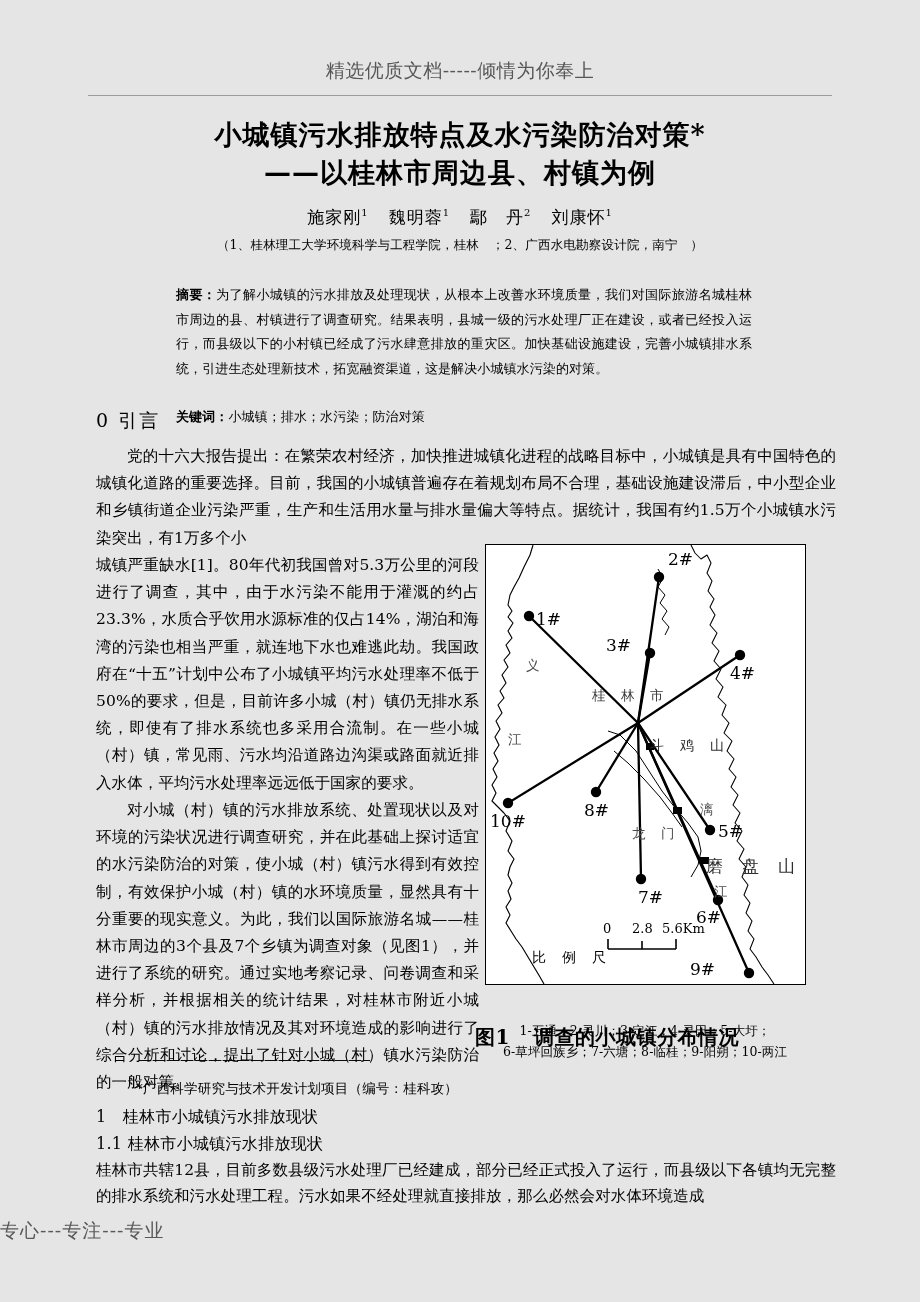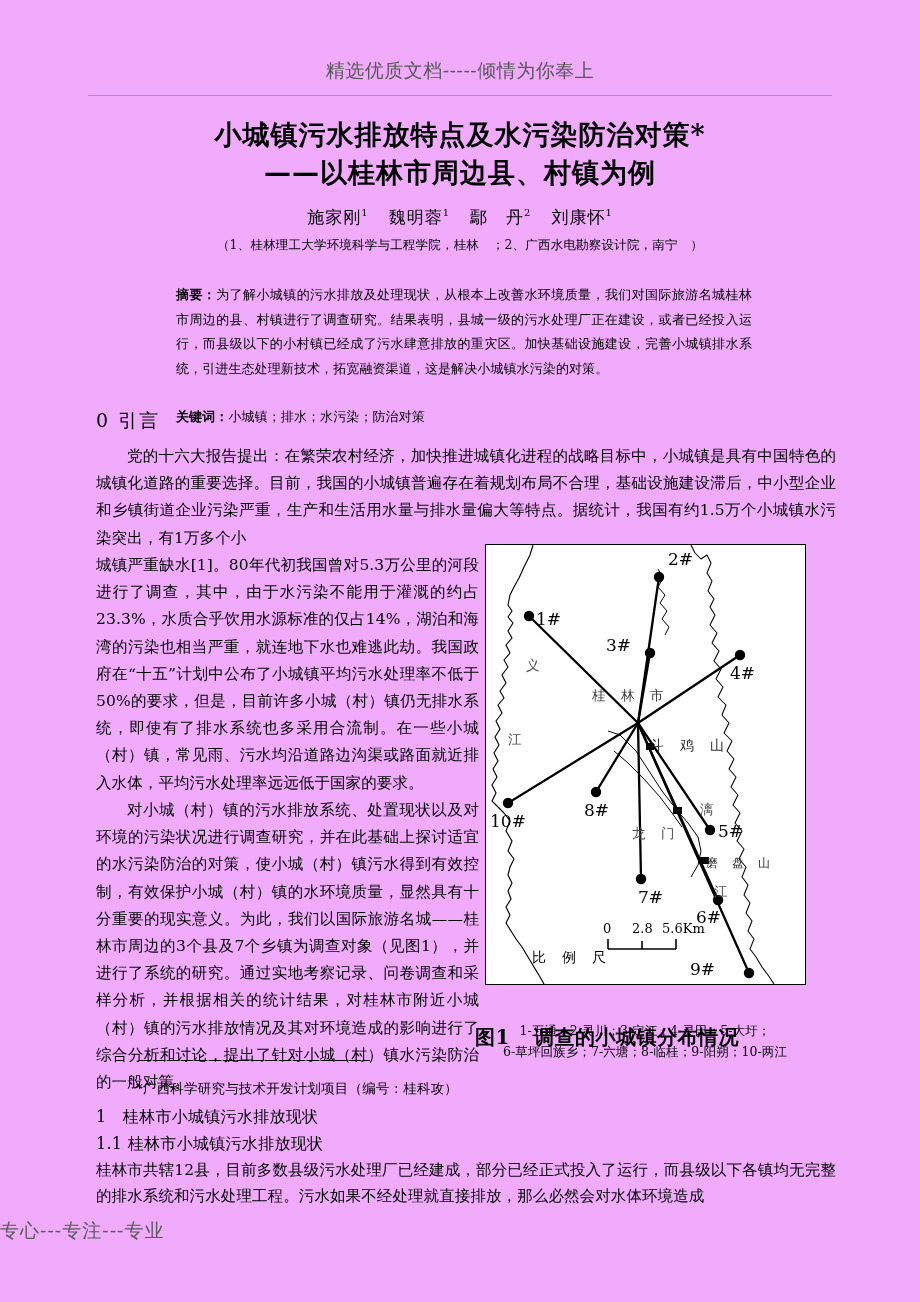--- a/index.html
+++ b/index.html
@@ -9,21 +9,21 @@
   }
   body {
     font-family: "DejaVu Serif", "Liberation Serif", serif;
     color: #000;
   }
   #page {
     position: relative;
     width: 920px;
     height: 1302px;
     overflow: hidden;
-    background: #f0abfc;
+    background: #e5e5e5;
   }
 
   
   #doc-header {
     position: absolute;
     left: 0;
     top: 58px;
     width: 920px;
     text-align: center;
     font-size: 19px;
@@ -358,21 +358,21 @@
       <div style="position:absolute;left:232px;top:276px;font-size:17px;">5#</div>
       <div style="position:absolute;left:210px;top:362px;font-size:17px;">6#</div>
       <div style="position:absolute;left:152px;top:342px;font-size:17px;">7#</div>
       <div style="position:absolute;left:98px;top:255px;font-size:17px;">8#</div>
       <div style="position:absolute;left:204px;top:414px;font-size:17px;">9#</div>
       <div style="position:absolute;left:4px;top:266px;font-size:17px;">10#</div>
 
       <div style="position:absolute;left:106px;top:142px;font-size:13.5px;color:#3a3a3a;letter-spacing:1px;">桂　林　市</div>
       <div style="position:absolute;left:164px;top:192px;font-size:14px;color:#2e2e2e;letter-spacing:1px;">斗　鸡　山</div>
       <div style="position:absolute;left:146px;top:280px;font-size:13.5px;color:#4a4a4a;letter-spacing:1px;">龙　门</div>
-      <div style="position:absolute;left:220px;top:310px;font-size:12px;color:#2e2e2e;letter-spacing:1px;text-align:right;">磨　盘　山</div>
+      <div style="position:absolute;left:220px;top:310px;font-size:17px;color:#2e2e2e;letter-spacing:1px;text-align:right;">磨　盘　山</div>
       <div style="position:absolute;left:40px;top:112px;font-size:13.5px;color:#4a4a4a;">义</div>
       <div style="position:absolute;left:22px;top:186px;font-size:13.5px;color:#4a4a4a;">江</div>
       <div style="position:absolute;left:214px;top:256px;font-size:13.5px;color:#4a4a4a;">漓</div>
       <div style="position:absolute;left:228px;top:338px;font-size:13.5px;color:#4a4a4a;">江</div>
 
       <div style="position:absolute;left:46px;top:392px;font-size:14px;letter-spacing:1px;margin-top:12px;">比　例　尺</div>
       <div style="position:absolute;left:117px;top:376px;font-size:13px;">0</div>
       <div style="position:absolute;left:146px;top:376px;font-size:13px;">2.8</div>
       <div style="position:absolute;left:176px;top:376px;font-size:13px;">5.6Km</div>
     </div>

